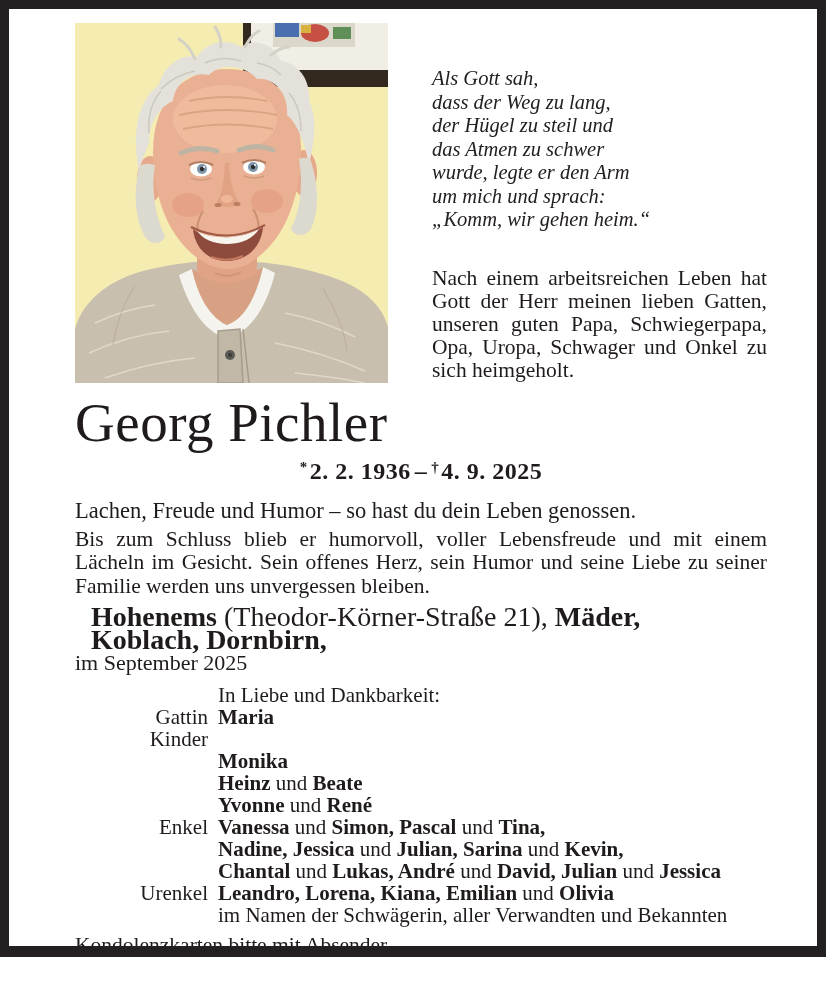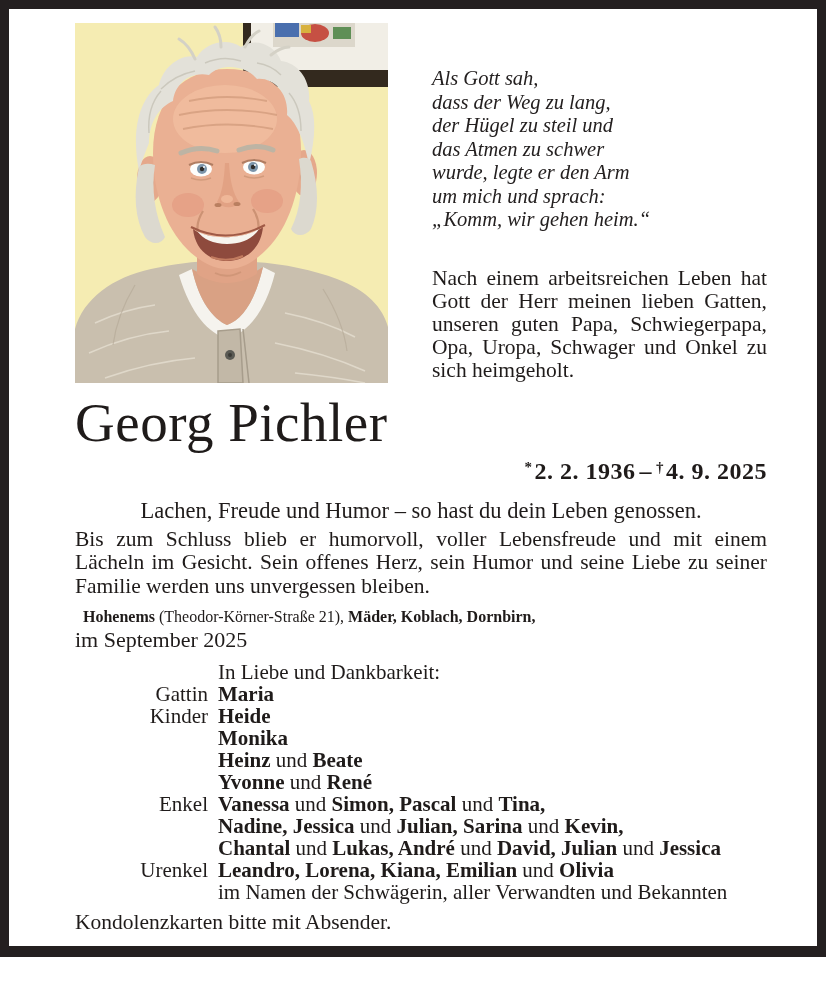--- a/index.html
+++ b/index.html
@@ -31,27 +31,27 @@
     line-height: 23.2px;
     text-align: justify;
   }
   .name {
     margin: 12px 0 0;
     font-size: 55px;
     line-height: 1.02;
     font-weight: normal;
     letter-spacing: 0.5px;
   }
-  .dates { margin-top: 7px; text-align: right; font-size: 24px; font-weight: bold; letter-spacing: 0.5px; }
+  .dates { margin-top: 7px; text-align: center; font-size: 24px; font-weight: bold; letter-spacing: 0.5px; }
   .dates .sym { font-size: 15px; position: relative; top: -7px; margin-right: 2px; }
   .dates .dash { margin: 0 4px; }
-  .tribute { margin: 13px 0 0; text-align: center; font-size: 22.5px; }
+  .tribute { margin: 13px 0 0; font-size: 22.5px; }
   .para { margin: 4px 0 0; font-size: 21.5px; line-height: 23.3px; text-align: justify; }
   .para.second { margin-top: 7px; }
-  .places { margin: 7px 8px 0; font-size: 16px; line-height: 23px; }
+  .places { margin: 7px 16px 0; font-size: 28px; line-height: 23px; }
   .places-date { margin: 0; font-size: 22px; line-height: 23px; }
   .b { font-weight: bold; }
   .family { margin-top: 10px; font-size: 21px; line-height: 22px; }
   .frow { display: flex; }
   .flabel { width: 133px; text-align: right; flex: 0 0 auto; }
   .fval { margin-left: 10px; flex: 1; }
   .footer { margin: 7px 0 0; font-size: 21.5px; }
 </style>
 </head>
 <body>
@@ -201,21 +201,20 @@
       <div class="flabel"></div>
       <div class="fval">In Liebe und Dankbarkeit:</div>
     </div>
     <div>
         <div class="frow">
           <div class="flabel">Gattin</div>
           <div class="fval"><span class="b">Maria</span></div>
         </div>
         <div class="frow">
           <div class="flabel">Kinder</div>
-          <div class="fval"><span class="b">Heide</span></div>
         </div>
         <div class="frow">
           <div class="flabel"></div>
           <div class="fval"><span class="b">Monika</span></div>
         </div>
         <div class="frow">
           <div class="flabel"></div>
           <div class="fval"><span class="b">Heinz</span><span> und </span><span class="b">Beate</span></div>
         </div>
         <div class="frow">

